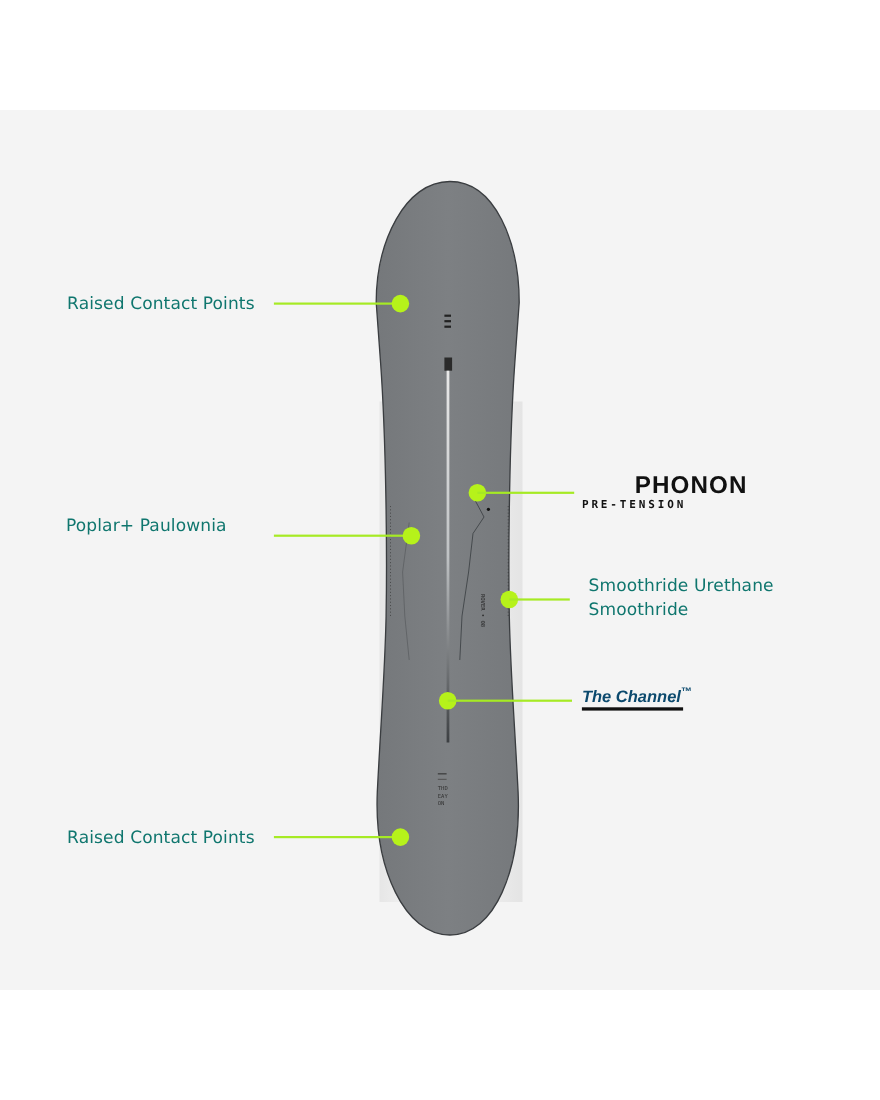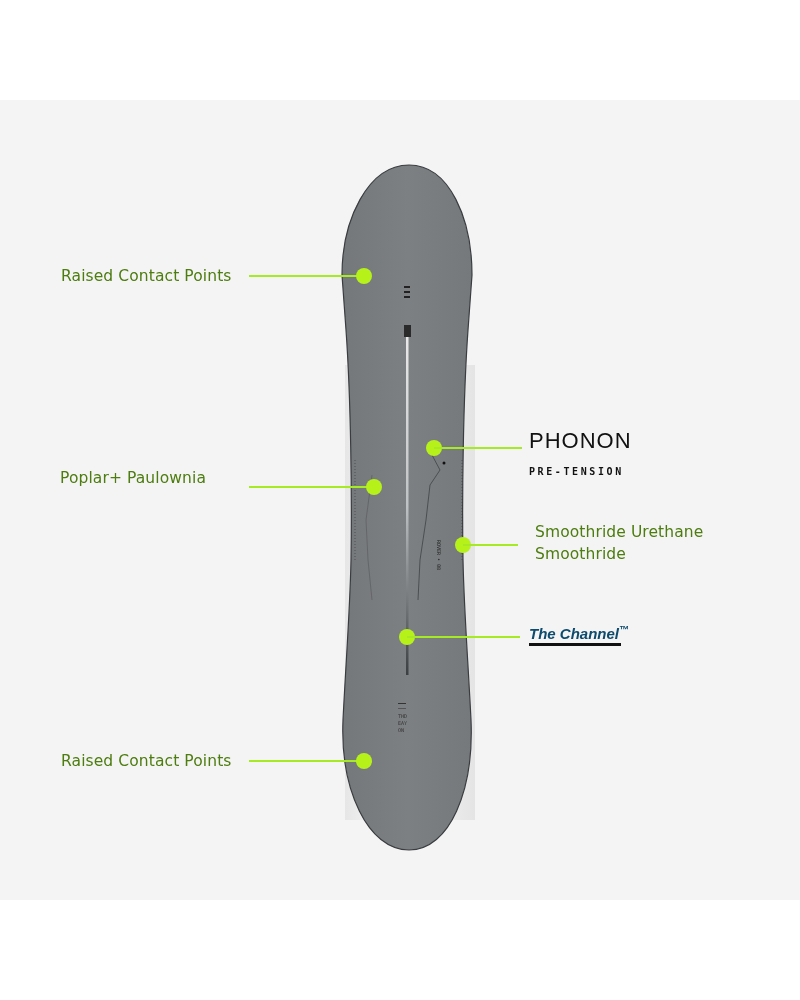--- a/index.html
+++ b/index.html
@@ -2,27 +2,27 @@
 <html><head>
 <meta charset="utf-8">
 <style>
   html, body { margin:0; padding:0; }
   body { width:800px; height:1000px; background:#ffffff; position:relative; overflow:hidden;
          font-family:"DejaVu Sans", sans-serif; }
   .panel { position:absolute; left:0; top:100px; width:800px; height:800px; background:#f4f4f4; }
   .stand { position:absolute; left:345px; top:365px; width:130px; height:455px;
            background:linear-gradient(90deg,#e6e6e6 0%,#f7f7f7 30%,#f0f0f0 70%,#e4e4e4 100%); }
   .board { position:absolute; left:0; top:0; }
-  .label { position:absolute; font-size:15.5px; color:#4d7c0f; line-height:22px; font-weight:500; letter-spacing:0.1px; }
+  .label { position:absolute; font-size:15.5px; color:#0f766e; line-height:22px; font-weight:500; letter-spacing:0.1px; }
   .label.right-align { }
   .line { position:absolute; height:2px; background:#a6ea24; }
   .dot { position:absolute; width:16px; height:16px; border-radius:50%; background:#b6f21a; }
   .phonon { position:absolute; left:529px; top:430px; }
-  .phonon .main { font-size:22px; font-weight:400; letter-spacing:1px; color:#111; line-height:22px; font-family:"Liberation Sans", sans-serif; }
-  .phonon .sub { font-size:10px; font-weight:bold; letter-spacing:2.6px; color:#111; margin-top:14px; font-family:"DejaVu Sans Mono", monospace; }
+  .phonon .main { font-size:22px; font-weight:700; letter-spacing:1px; color:#111; line-height:22px; font-family:"Liberation Sans", sans-serif;margin-left:48px; }
+  .phonon .sub { font-size:10px; font-weight:bold; letter-spacing:2.6px; color:#111; margin-top:2px; font-family:"DejaVu Sans Mono", monospace; }
   .channel { position:absolute; left:529px; top:624px; }
   .channel .main { font-size:15px; font-weight:bold; font-style:italic; color:#0c4a6e; font-family:"Liberation Sans", sans-serif; }
   .channel .main sup { font-size:10px; font-style:normal; }
   .channel .underline { width:92px; height:3px; background:#111; margin-top:1px; position:relative; }
 </style>
 </head>
 <body>
 
 <div class="panel"></div>
 <div class="stand"></div>

